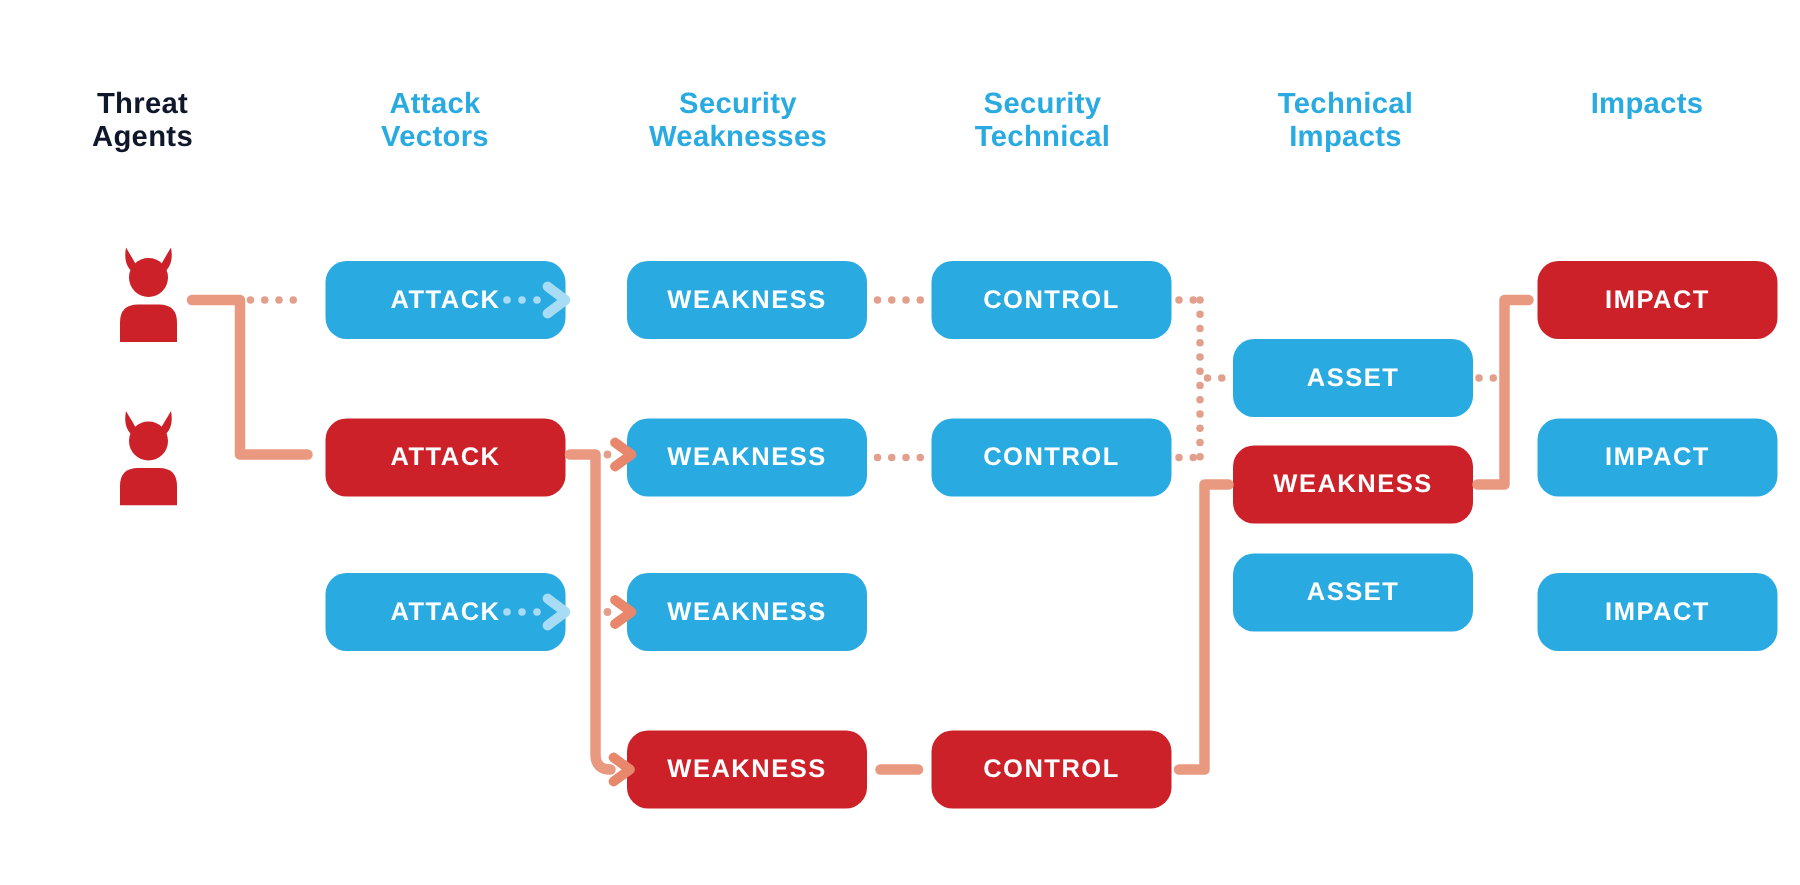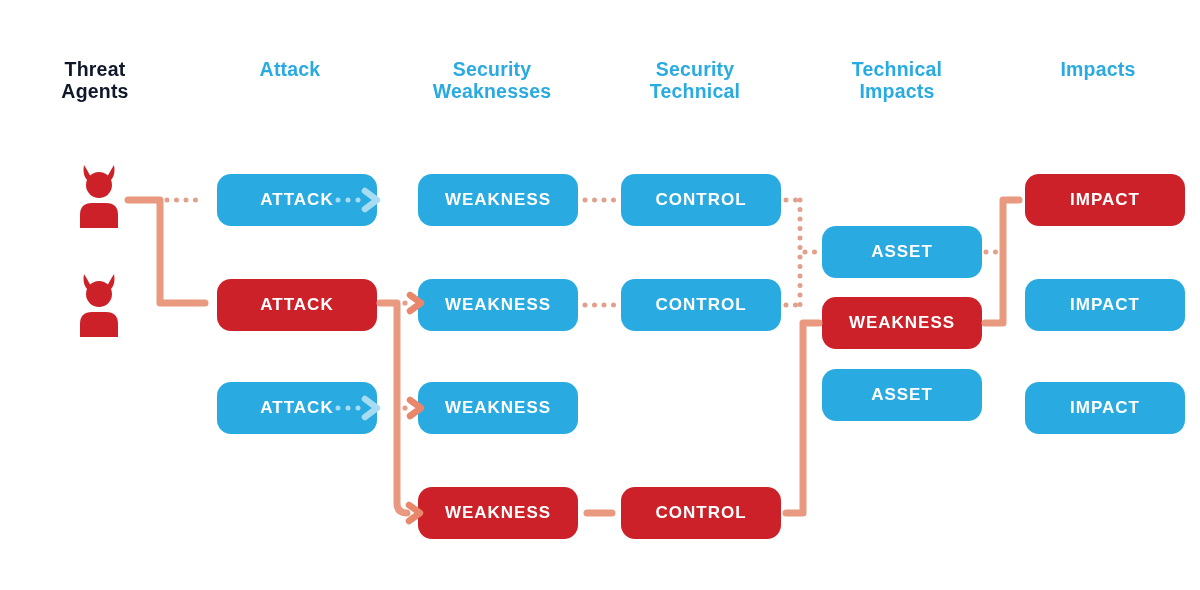--- a/index.html
+++ b/index.html
@@ -35,20 +35,21 @@
 </style>
 </head>
 <body>
 
 <div class="hdr red" style="left:15px">
     <span>Threat</span>
     <span>Agents</span>
   </div>
 <div class="hdr blue" style="left:210px">
     <span>Attack</span>
+    <span>Vectors</span>
   </div>
 <div class="hdr blue" style="left:412px">
     <span>Security</span>
     <span>Weaknesses</span>
   </div>
 <div class="hdr blue" style="left:615px">
     <span>Security</span>
     <span>Technical</span>
   </div>
 <div class="hdr blue" style="left:817px">

